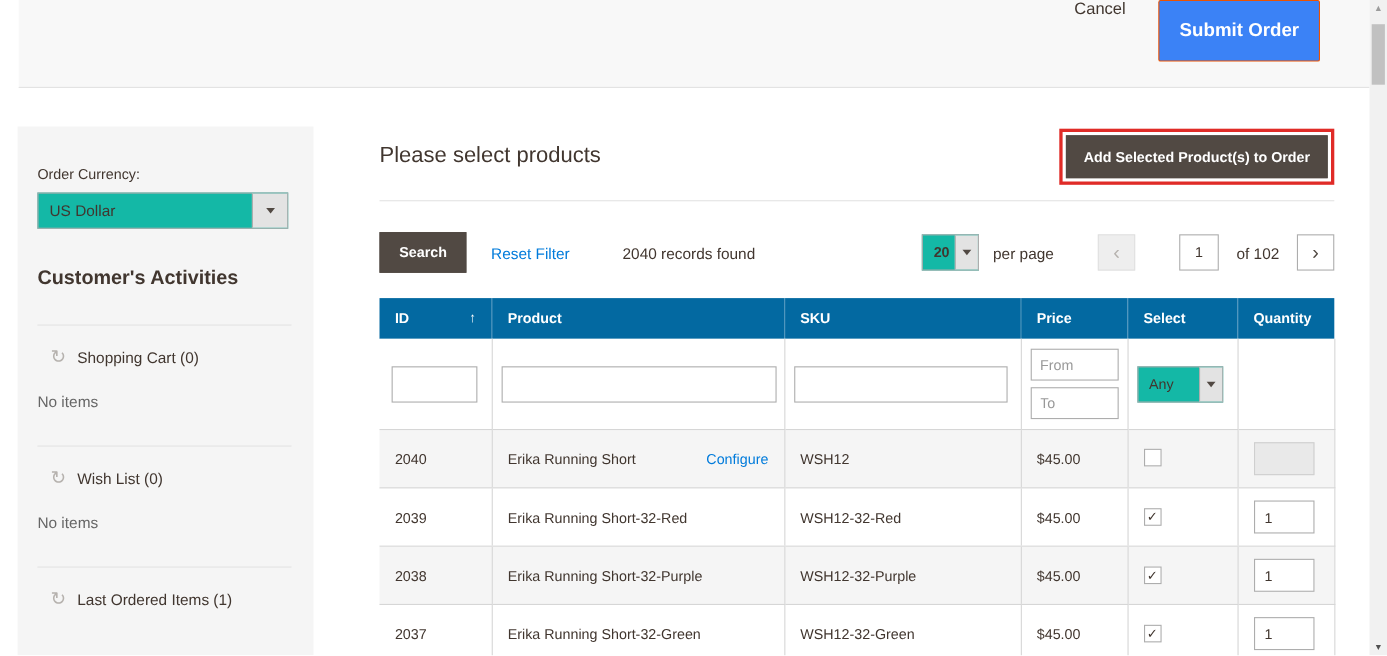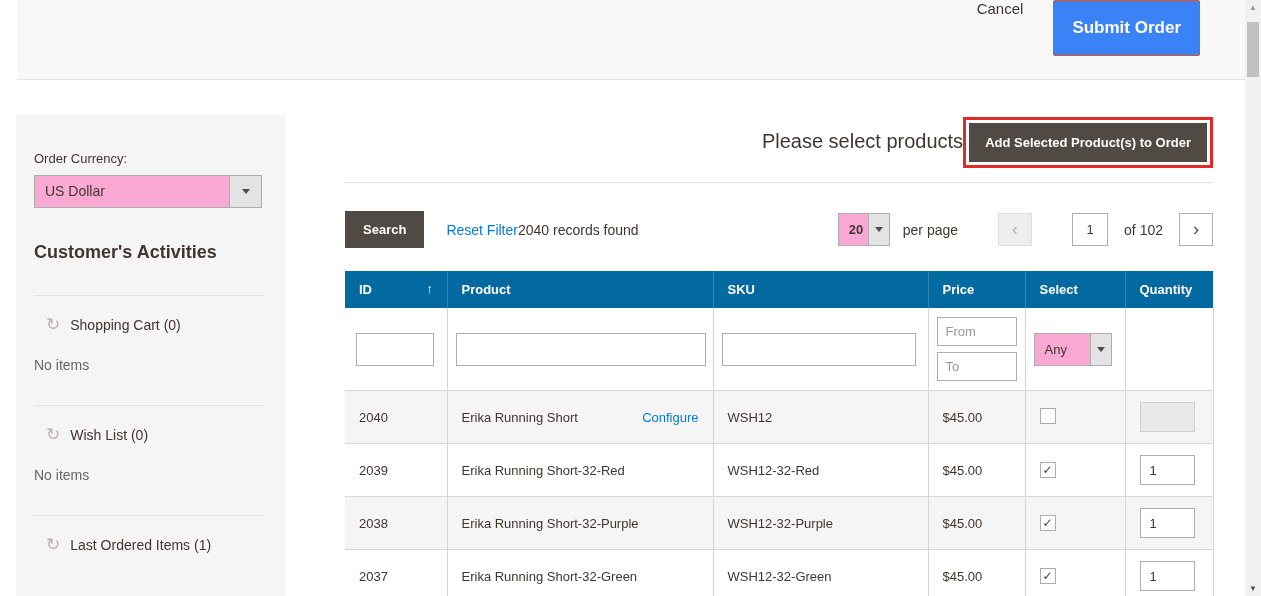--- a/index.html
+++ b/index.html
@@ -38,57 +38,57 @@
   .scroll-up { position: absolute; top: 3px; left: 0; width: 16px; text-align: center; font-size: 8px; color: #9b9b9b; }
   .scroll-down { position: absolute; bottom: 3px; left: 0; width: 16px; text-align: center; font-size: 8px; color: #505050; }
 
   
   .sidebar {
     position: absolute; left: 16px; top: 115px; width: 269px; bottom: 0;
     background: #f5f5f5; padding: 36px 20px 0 18px;
   }
   .currency-label { font-size: 13px; color: #41362f; margin-bottom: 9px; }
   .select-box {
-    display: flex; height: 33px; background: #f9a8d4; border: 1px solid #adadad; width: 228px;
+    display: flex; height: 33px; background: #14b8a6; border: 1px solid #adadad; width: 228px;
     cursor: pointer;
   }
   .select-box .sel-value { flex: 1; font-size: 14px; line-height: 31px; padding-left: 10px; color: #41362f; white-space: nowrap; overflow: hidden; }
   .sel-arrow {
     width: 32px; background: #e3e3e3; border-left: 1px solid #adadad;
     display: flex; align-items: center; justify-content: center;
   }
   .tri-down { width: 0; height: 0; border-left: 4px solid transparent; border-right: 4px solid transparent; border-top: 5px solid #514943; }
   .sb-title { font-size: 18px; font-weight: 700; color: #41362f; margin-top: 34px; }
   .sb-div { border: none; border-top: 1px solid #e3e3e3; margin-top: 32px; }
   .sb-head { display: flex; align-items: center; margin-top: 20px; padding-left: 12px; font-size: 14px; color: #41362f; }
   .refresh-icon { font-size: 17px; color: #b6b2ae; margin-right: 10px; line-height: 1; }
   .sb-empty { font-size: 14px; color: #666; margin-top: 24px; }
 
   
   .main { position: absolute; left: 345px; top: 115px; width: 868px; }
-  .main-head { display: flex; justify-content: flex-end; align-items: flex-start; min-height: 54px; }
+  .main-head { display: flex; justify-content: space-between; align-items: flex-start; min-height: 54px; }
   .page-title { font-size: 20px; font-weight: 400; color: #41362f; margin-top: 15px; }
   .annotation {
     border: 3px solid #e02b27; padding: 3px; margin-top: 2px;
   }
   .add-btn {
     background: #514943; border: 1px solid #514943; color: #fff;
     font-size: 13px; font-weight: 600; font-family: inherit;
     padding: 11px 15px; cursor: pointer;
   }
   .main-div { border: none; border-top: 1px solid #e3e3e3; margin-top: 13px; }
 
   .toolbar { display: flex; align-items: center; margin-top: 28px; }
   .search-btn {
     background: #514943; border: 1px solid #514943; color: #fff;
     font-size: 13px; font-weight: 600; font-family: inherit; padding: 10px 17px; cursor: pointer;
   }
   .link { color: #007bdb; text-decoration: none; cursor: pointer; }
   .reset-link { margin-left: 22px; font-size: 14px; }
-  .records { font-size: 14px; color: #41362f; }
+  .records { margin-left: 48px; font-size: 14px; color: #41362f; }
   .tb-spacer { flex: 1; }
   .perpage-select { width: 52px; height: 33px; font-weight: bold; }
   .perpage-select .sel-value { font-size: 13px; }
   .perpage-select .sel-arrow { width: 21px; }
   .perpage-label { margin-left: 13px; font-size: 14px; color: #41362f; }
   .pg-btn {
     width: 34px; height: 33px; display: flex; align-items: center; justify-content: center;
     font-size: 18px; cursor: pointer; font-family: inherit;
   }
   .pg-prev { margin-left: 40px; background: #eeeeee; border: 1px solid #e0e0e0; color: #b6b2ae; }

